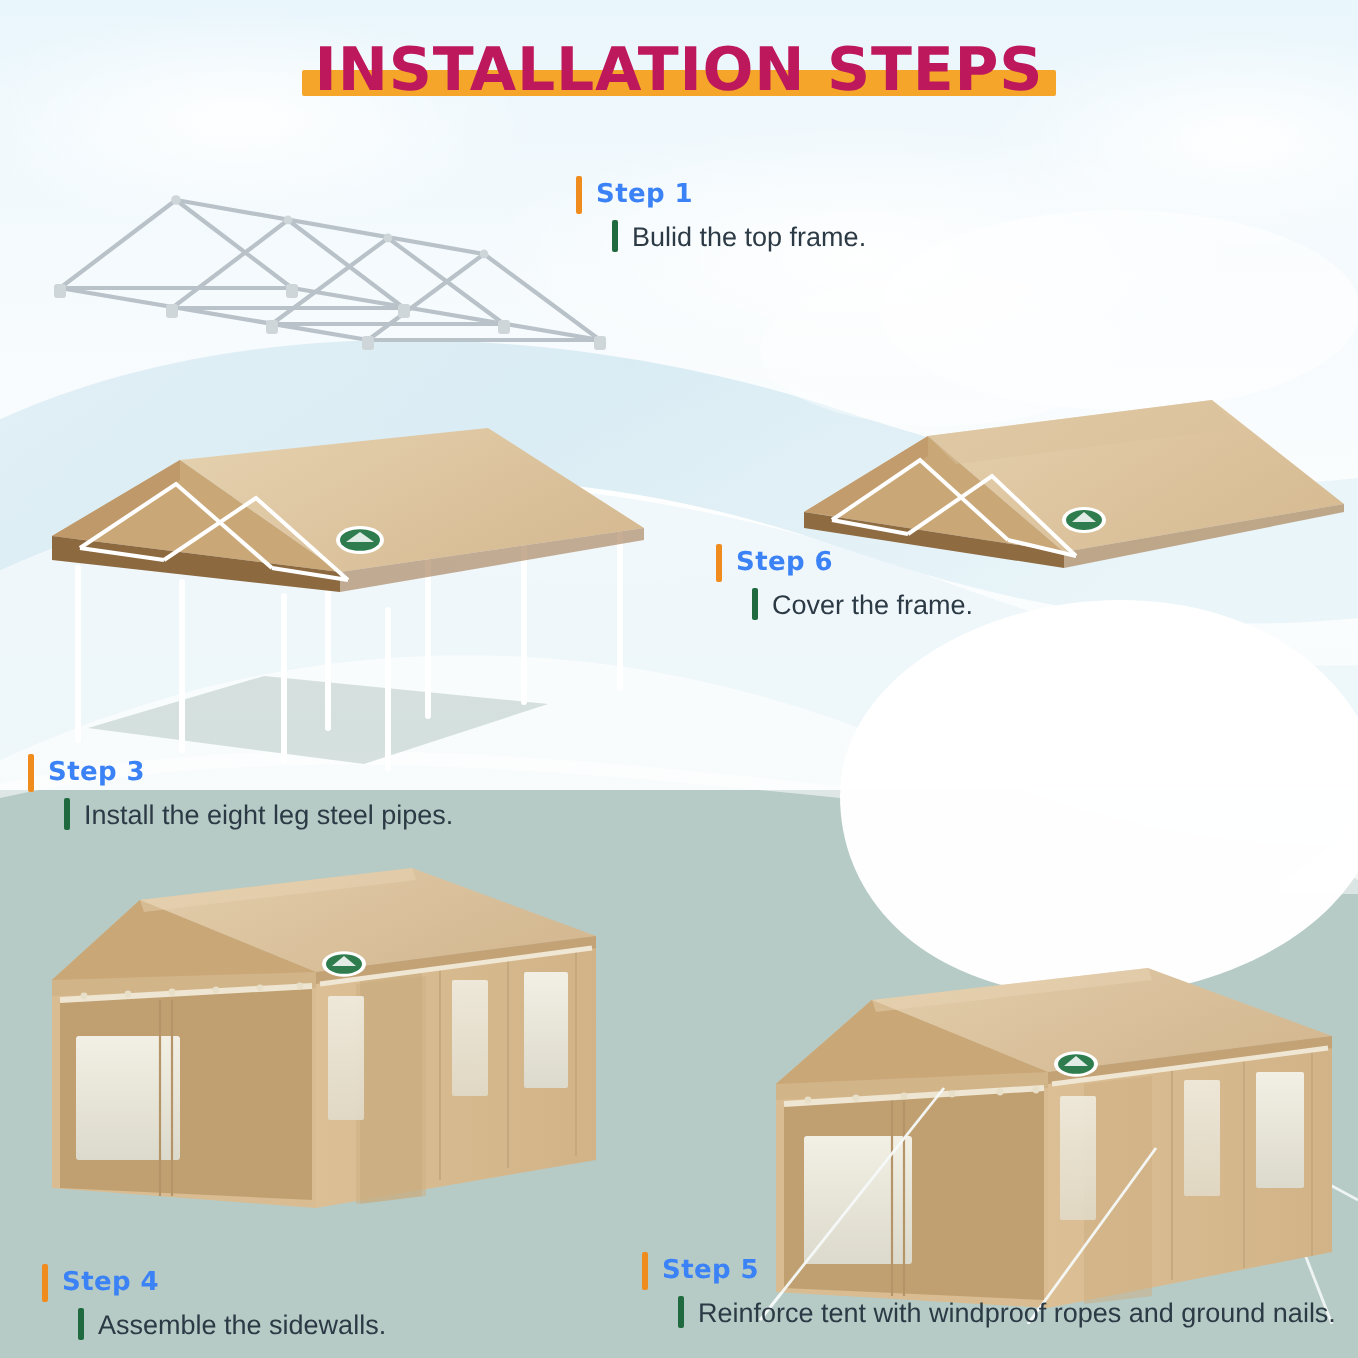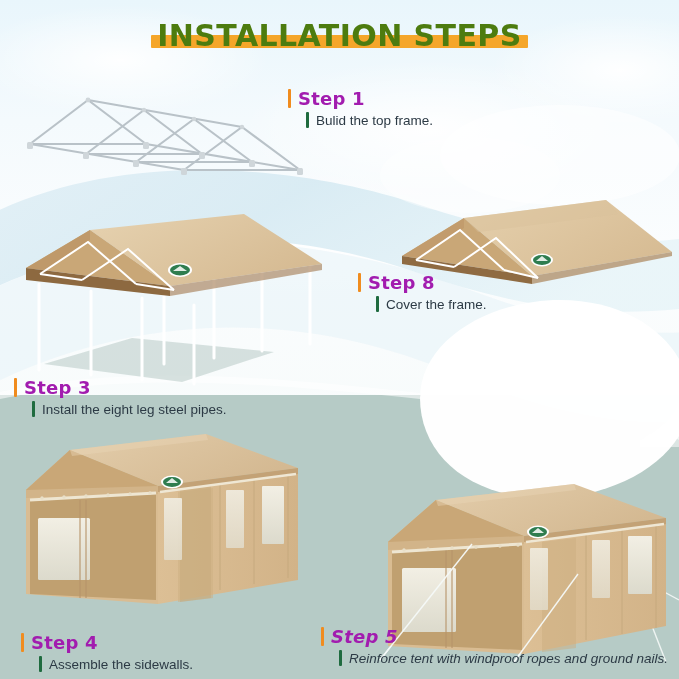--- a/index.html
+++ b/index.html
@@ -16,37 +16,37 @@
   .bg-ground{position:absolute;left:0;top:395px;width:679px;height:284px;
     background:#b6cbc6;}
   .bg-svg{position:absolute;left:0;top:0;width:679px;height:679px;}
 
   
   .title-wrap{position:absolute;left:0;top:18px;width:679px;text-align:center;}
   .title{position:relative;display:inline-block;padding:0 6px;}
   .title-bar{position:absolute;left:0;right:0;bottom:5px;height:13px;background:#f5a62a;
     border-radius:1px;}
   .title-text{position:relative;font-size:30px;font-weight:bold;letter-spacing:0.4px;
-    color:#4d7c0f;font-family:"DejaVu Sans", sans-serif;}
+    color:#be185d;font-family:"DejaVu Sans", sans-serif;}
 
   
   .step{position:absolute;}
   .step-head{display:flex;align-items:center;margin-bottom:3px;}
   .step-bar{width:3px;height:19px;background:#f08c1e;margin-right:7px;border-radius:1px;}
-  .step-title{font-size:18px;font-weight:bold;color:#a21caf;
+  .step-title{font-size:13px;font-weight:bold;color:#3b82f6;
     font-family:"DejaVu Sans", sans-serif;letter-spacing:0.2px;}
   .step-desc-row{display:flex;align-items:center;padding-left:18px;}
   .desc-bar{width:3px;height:16px;background:#1f6b3f;margin-right:7px;border-radius:1px;}
   .step-desc{font-size:13.5px;color:#2c3a45;white-space:nowrap;}
 
   #step1{left:288px;top:88px;}
   #step2{left:358px;top:272px;}
   #step3{left:14px;top:377px;}
   #step4{left:21px;top:596px;margin-top:36px;}
-  #step5{left:321px;top:626px;font-style:italic;}
+  #step5{left:321px;top:626px;}
 
   
   .illus{position:absolute;}
   #illus1{left:18px;top:82px;width:290px;height:105px;}
   #illus2{left:392px;top:198px;width:287px;height:100px;}
   #illus3{left:12px;top:212px;width:330px;height:175px;}
   #illus4{left:8px;top:428px;width:305px;height:180px;}
   #illus5{left:336px;top:462px;width:343px;height:200px;}
 </style>
 </head>
@@ -379,21 +379,21 @@
     </div>
     <div class="step-desc-row">
       <span class="desc-bar"></span>
       <span class="step-desc">Bulid the top frame.</span>
     </div>
   </div>
 
   <div class="step" id="step2">
     <div class="step-head">
       <span class="step-bar"></span>
-      <span class="step-title">Step 8</span>
+      <span class="step-title">Step 6</span>
     </div>
     <div class="step-desc-row">
       <span class="desc-bar"></span>
       <span class="step-desc">Cover the frame.</span>
     </div>
   </div>
 
   <div class="step" id="step3">
     <div class="step-head">
       <span class="step-bar"></span>

